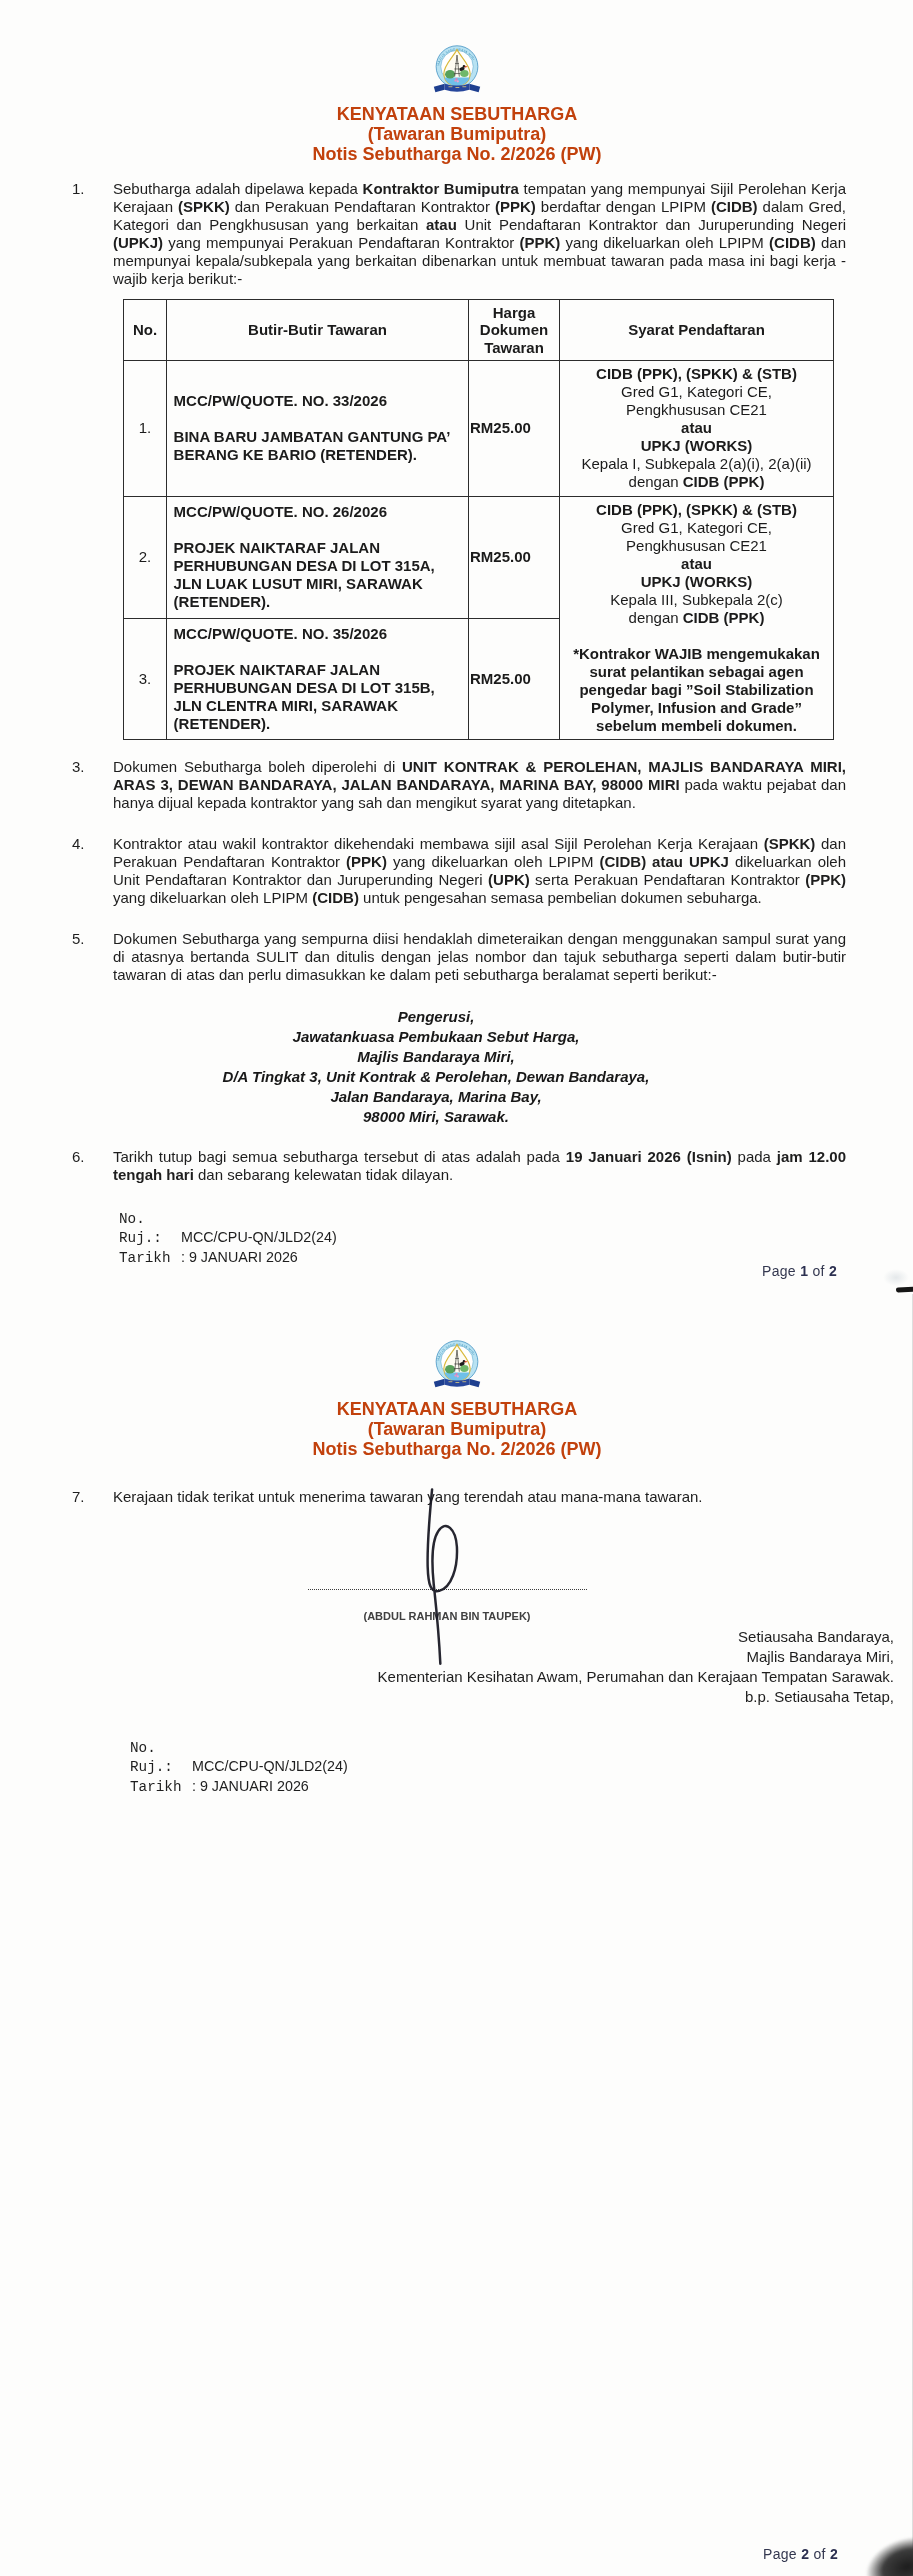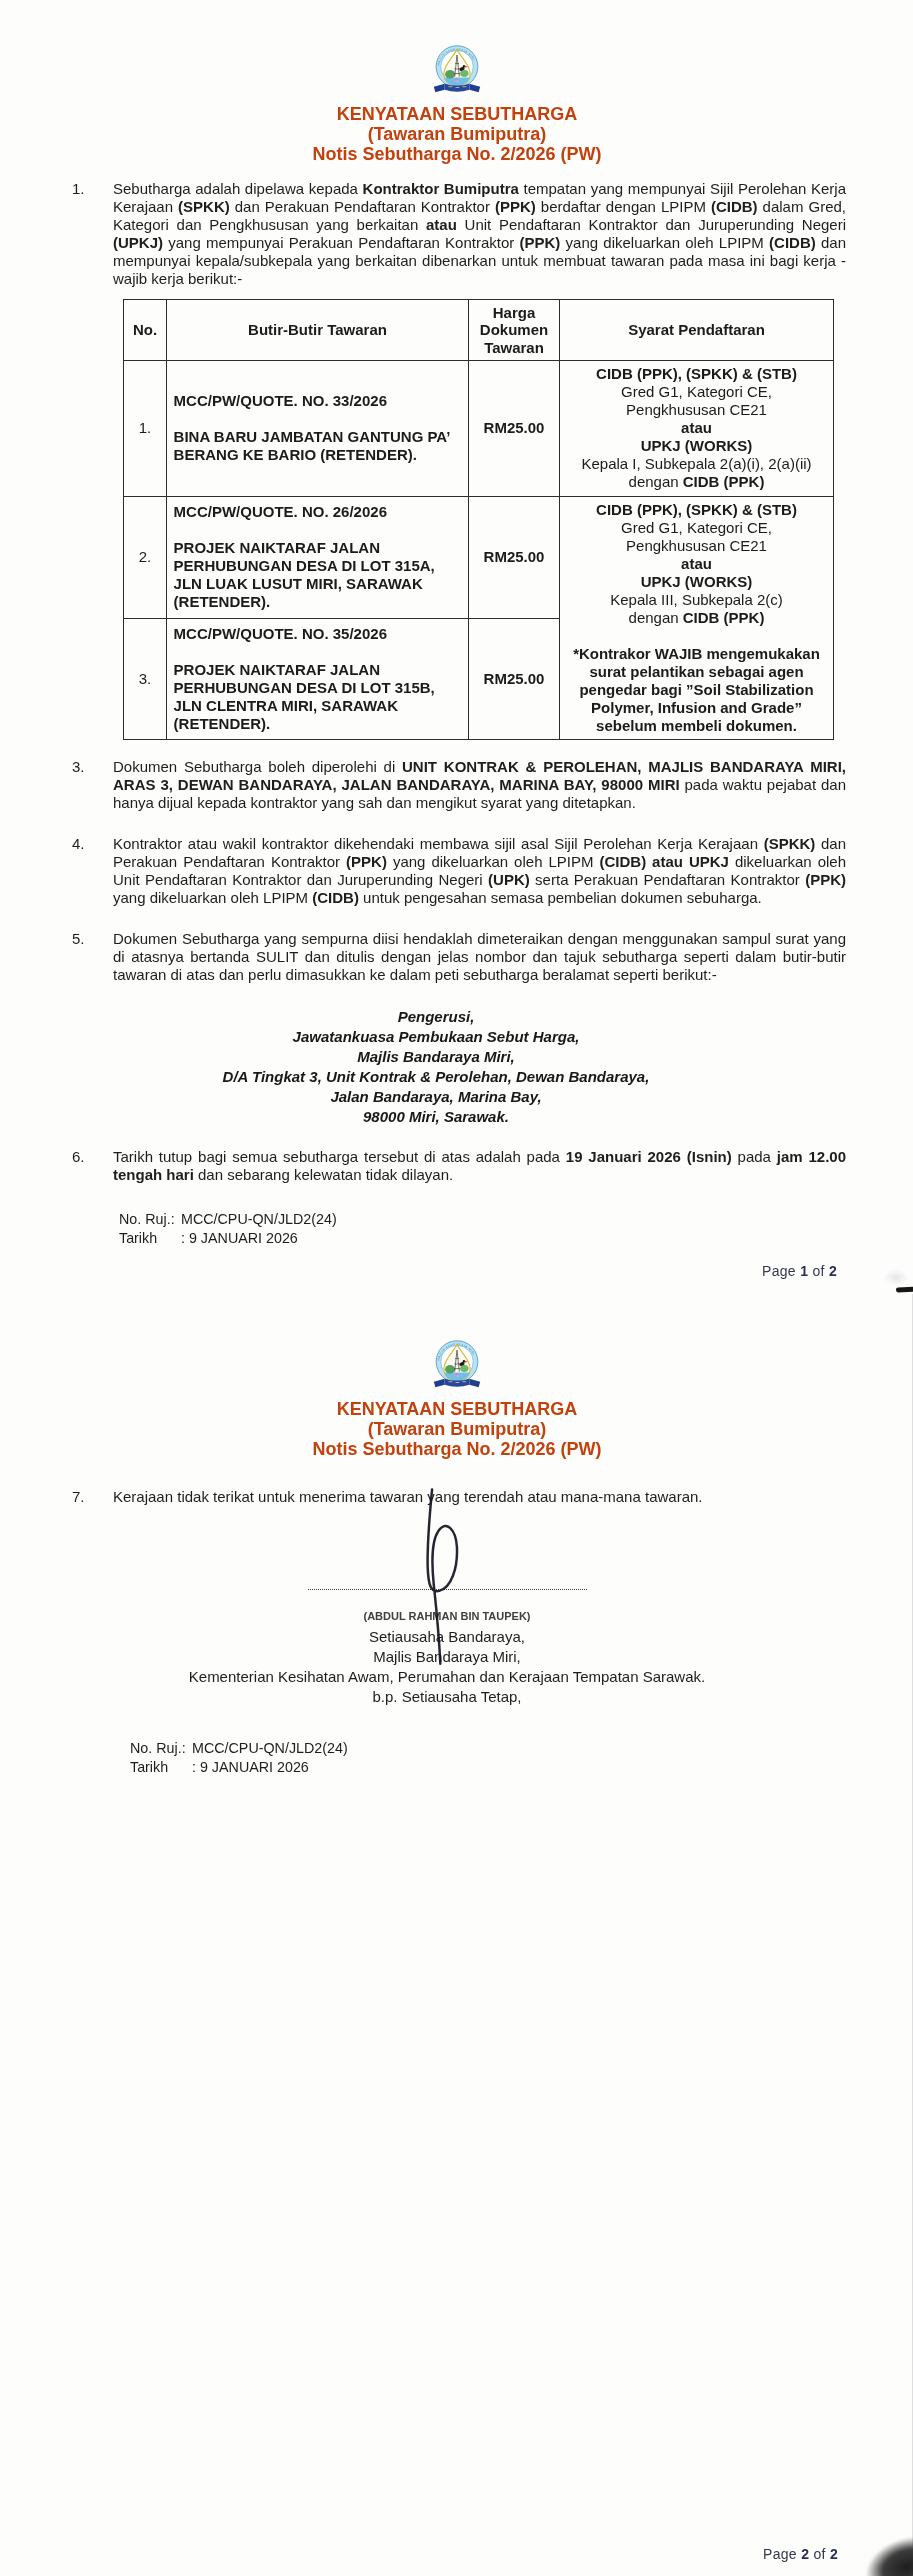--- a/index.html
+++ b/index.html
@@ -14,36 +14,36 @@
   .para .num{width:41px;flex:none;}
   .para .ptxt{flex:1;text-align:justify;}
   .b{font-weight:bold;}
   .i{}
   table.tender{border-collapse:collapse;table-layout:fixed;width:711px;margin:11px 0 0 123px;
        font-size:15px;line-height:18px;color:#1b1b1b;border:1.7px solid #2c2c2c;}
   .tender th,.tender td{border:1.1px solid #2c2c2c;}
   .tender th{font-weight:bold;text-align:center;vertical-align:middle;padding:3.3px 2.2px;line-height:17.7px;border-bottom-width:1.7px;}
   .tender td.no{ text-align:center;vertical-align:middle;}
   .tender td.butir{padding:5.5px 6.6px;vertical-align:middle;text-align:left;font-weight:normal;}
-  .tender td.harga{text-align:center;vertical-align:middle;}
+  .tender td.harga{vertical-align:middle;}
   .tender td.syarat{text-align:center;vertical-align:middle;padding:4.4px 4.4px;}
   .tender tr.r1{height:135px;}
   .tender tr.r2{height:109px;}
   .tender tr.r3{height:109px;}
   .address{width:872px;text-align:center;font-weight:bold;font-size:15px;line-height:20px;margin-top:23px;color:#181818;font-style:italic;}
   .refblock{margin-left:119px;margin-top:25.4px;font-size:14.3px;line-height:19px;}
-  .refblock .ref-label{display:inline-block;width:62px;}
+  .refblock .ref-label{display:inline-block;width:62px;font-family:Liberation Mono, monospace;}
   .pagenum{position:absolute;font-size:14px;color:#343850;letter-spacing:0.3px;}
   .pagenum .b{color:#2c3050;}
   .p1num{top:1263px;right:77px;}
   .p2num{top:1227px;right:76px;}
   .sig-area{position:relative;width:894px;margin-top:83px;}
   .sig-line{width:279px;margin:0 auto;height:0;border-bottom:1.7px dotted #3c3c3c;}
   .sig-name{text-align:center;font-weight:bold;font-size:11px;line-height:19px;margin-top:17px;color:#404040;}
-  .sig-titles{text-align:center;font-size:15px;line-height:20px;margin-top:1.1px;}
+  .sig-titles{text-align:right;font-size:15px;line-height:20px;margin-top:1.1px;}
   .sig-svg{position:absolute;left:375px;top:166px;z-index:3;}
   .edge-dash{position:absolute;top:1287px;right:-3.3px;width:21px;height:5px;background:#161616;border-radius:2.2px;transform:rotate(-3deg);}
   .edge-line{position:absolute;top:1294px;right:1.1px;width:1.1px;height:1278px;background:#c9c9c9;opacity:0.6;}
   .edge-puff{position:absolute;top:1269px;right:5.5px;width:25.4px;height:16.6px;
        background:radial-gradient(ellipse at center,#e4e8ea 0%,transparent 70%);}
   .corner-smudge{position:absolute;bottom:-6.6px;right:-7.7px;width:61px;height:41px;
        background:radial-gradient(ellipse at 72% 72%, #1d1d1d 0%, #3c3c3c 40%, transparent 68%);
        filter:blur(1.1px);transform:rotate(-18deg);}
 </style>
 </head>

